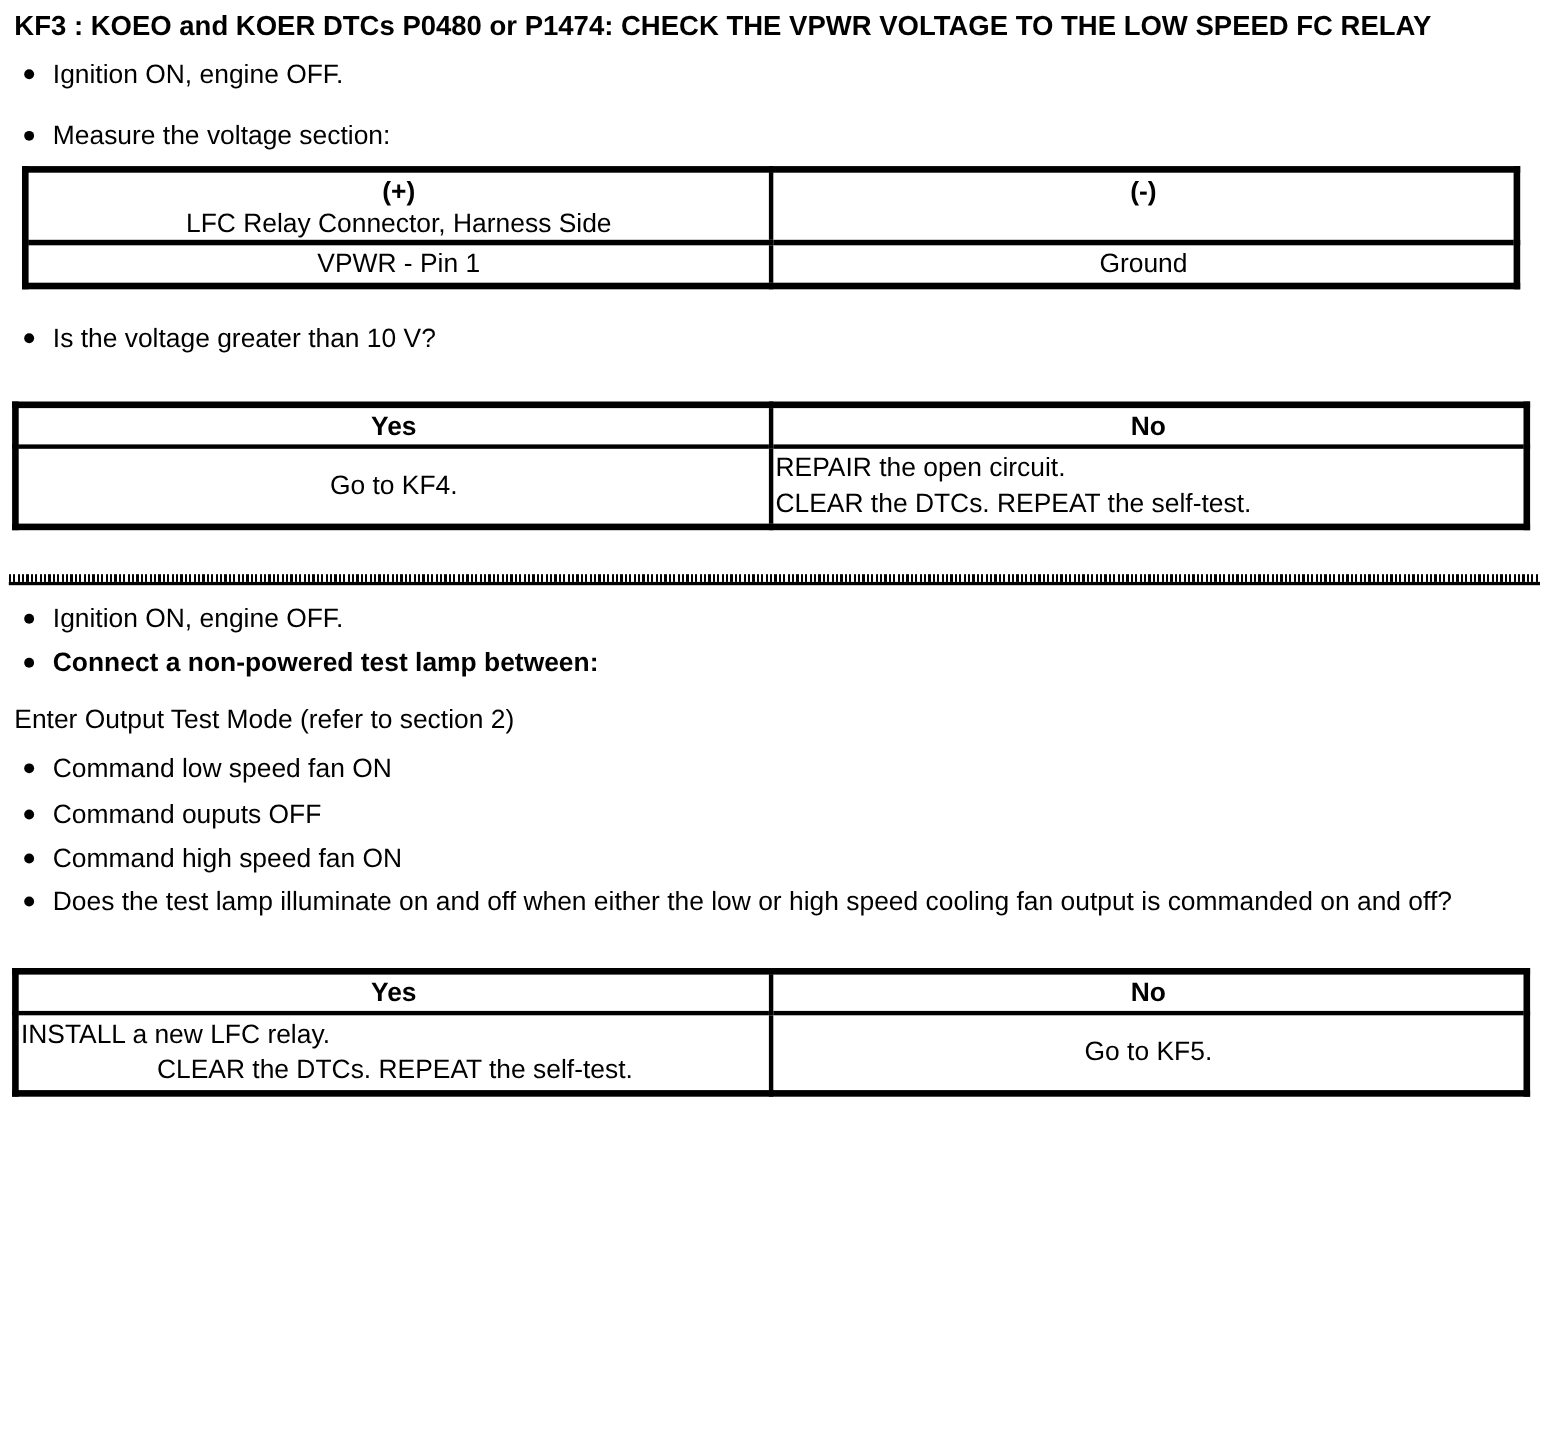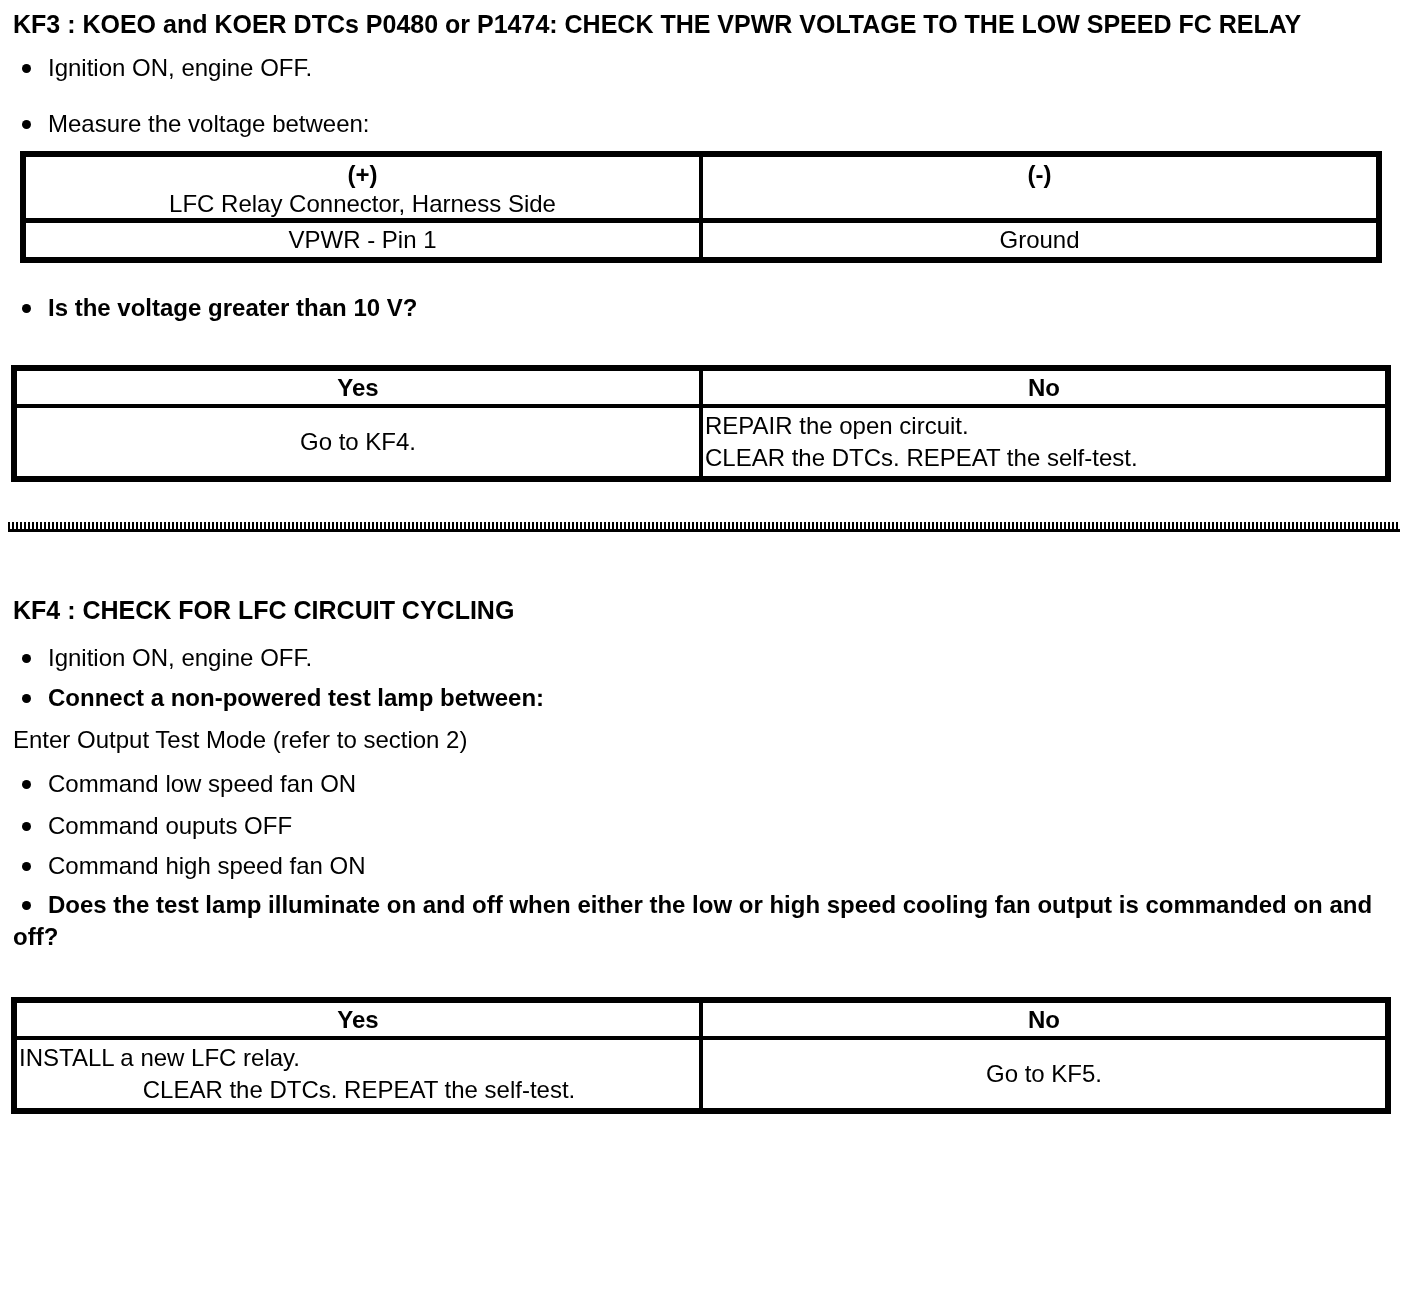--- a/index.html
+++ b/index.html
@@ -29,23 +29,23 @@
   }
   .dot {
     display: inline-block;
     width: 9px;
     height: 9px;
     border-radius: 50%;
     background: #000000;
     margin: 0 17px 3px 9px;
     vertical-align: middle;
   }
-  .bold { font-weight: bold; }
+  .bold { font-weight: normal; }
   .plain {
-    margin: 12px 0 0 13px;
+    margin: 22px 0 0 13px;
     line-height: 30px;
   }
   table.tbl {
     border-collapse: collapse;
     table-layout: fixed;
     border: 6px solid #000000;
   }
   table.tbl td {
     border: 4px solid #000000;
     padding: 0;
@@ -105,21 +105,21 @@
 
 <div>
 
   <section>
 
     <h1 class="heading">KF3 : KOEO and KOER DTCs P0480 or P1474: CHECK THE VPWR VOLTAGE TO THE LOW SPEED FC RELAY</h1>
 
 
     <p class="b" id="kf3-b2"><span class="dot"></span><span>Ignition ON, engine OFF.</span></p>
 
-    <p class="b" id="kf3-b3"><span class="dot"></span><span>Measure the voltage between:</span></p>
+    <p class="b" id="kf3-b3"><span class="dot"></span><span>Measure the voltage section:</span></p>
 
     <table class="tbl measure" id="t1">
       <tbody>
           <tr class="hrow">
         <td>
           <div class="hline1">(+)</div>
           <div class="hline2">LFC Relay Connector, Harness Side</div>
         </td>
         <td>
           <div class="hline1">(-)</div>
@@ -152,21 +152,20 @@
       </tr>
     </tbody>
       </table>
 
   </section>
 
   <div class="divider"></div>
 
   <section>
 
-    <h1 class="heading" id="kf4-h">KF4 : CHECK FOR LFC CIRCUIT CYCLING</h1>
 
     <p class="b" id="kf4-b1"><span class="dot"></span><span>Ignition ON, engine OFF.</span></p>
 
     <p class="b" id="kf4-b2"><span class="dot"></span><span>Connect a non-powered test lamp between:</span></p>
 
 
     <p class="plain">Enter Output Test Mode (refer to section 2)</p>
 
     <p class="b" id="kf4-c1"><span class="dot"></span><span>Command low speed fan ON</span></p>
 

